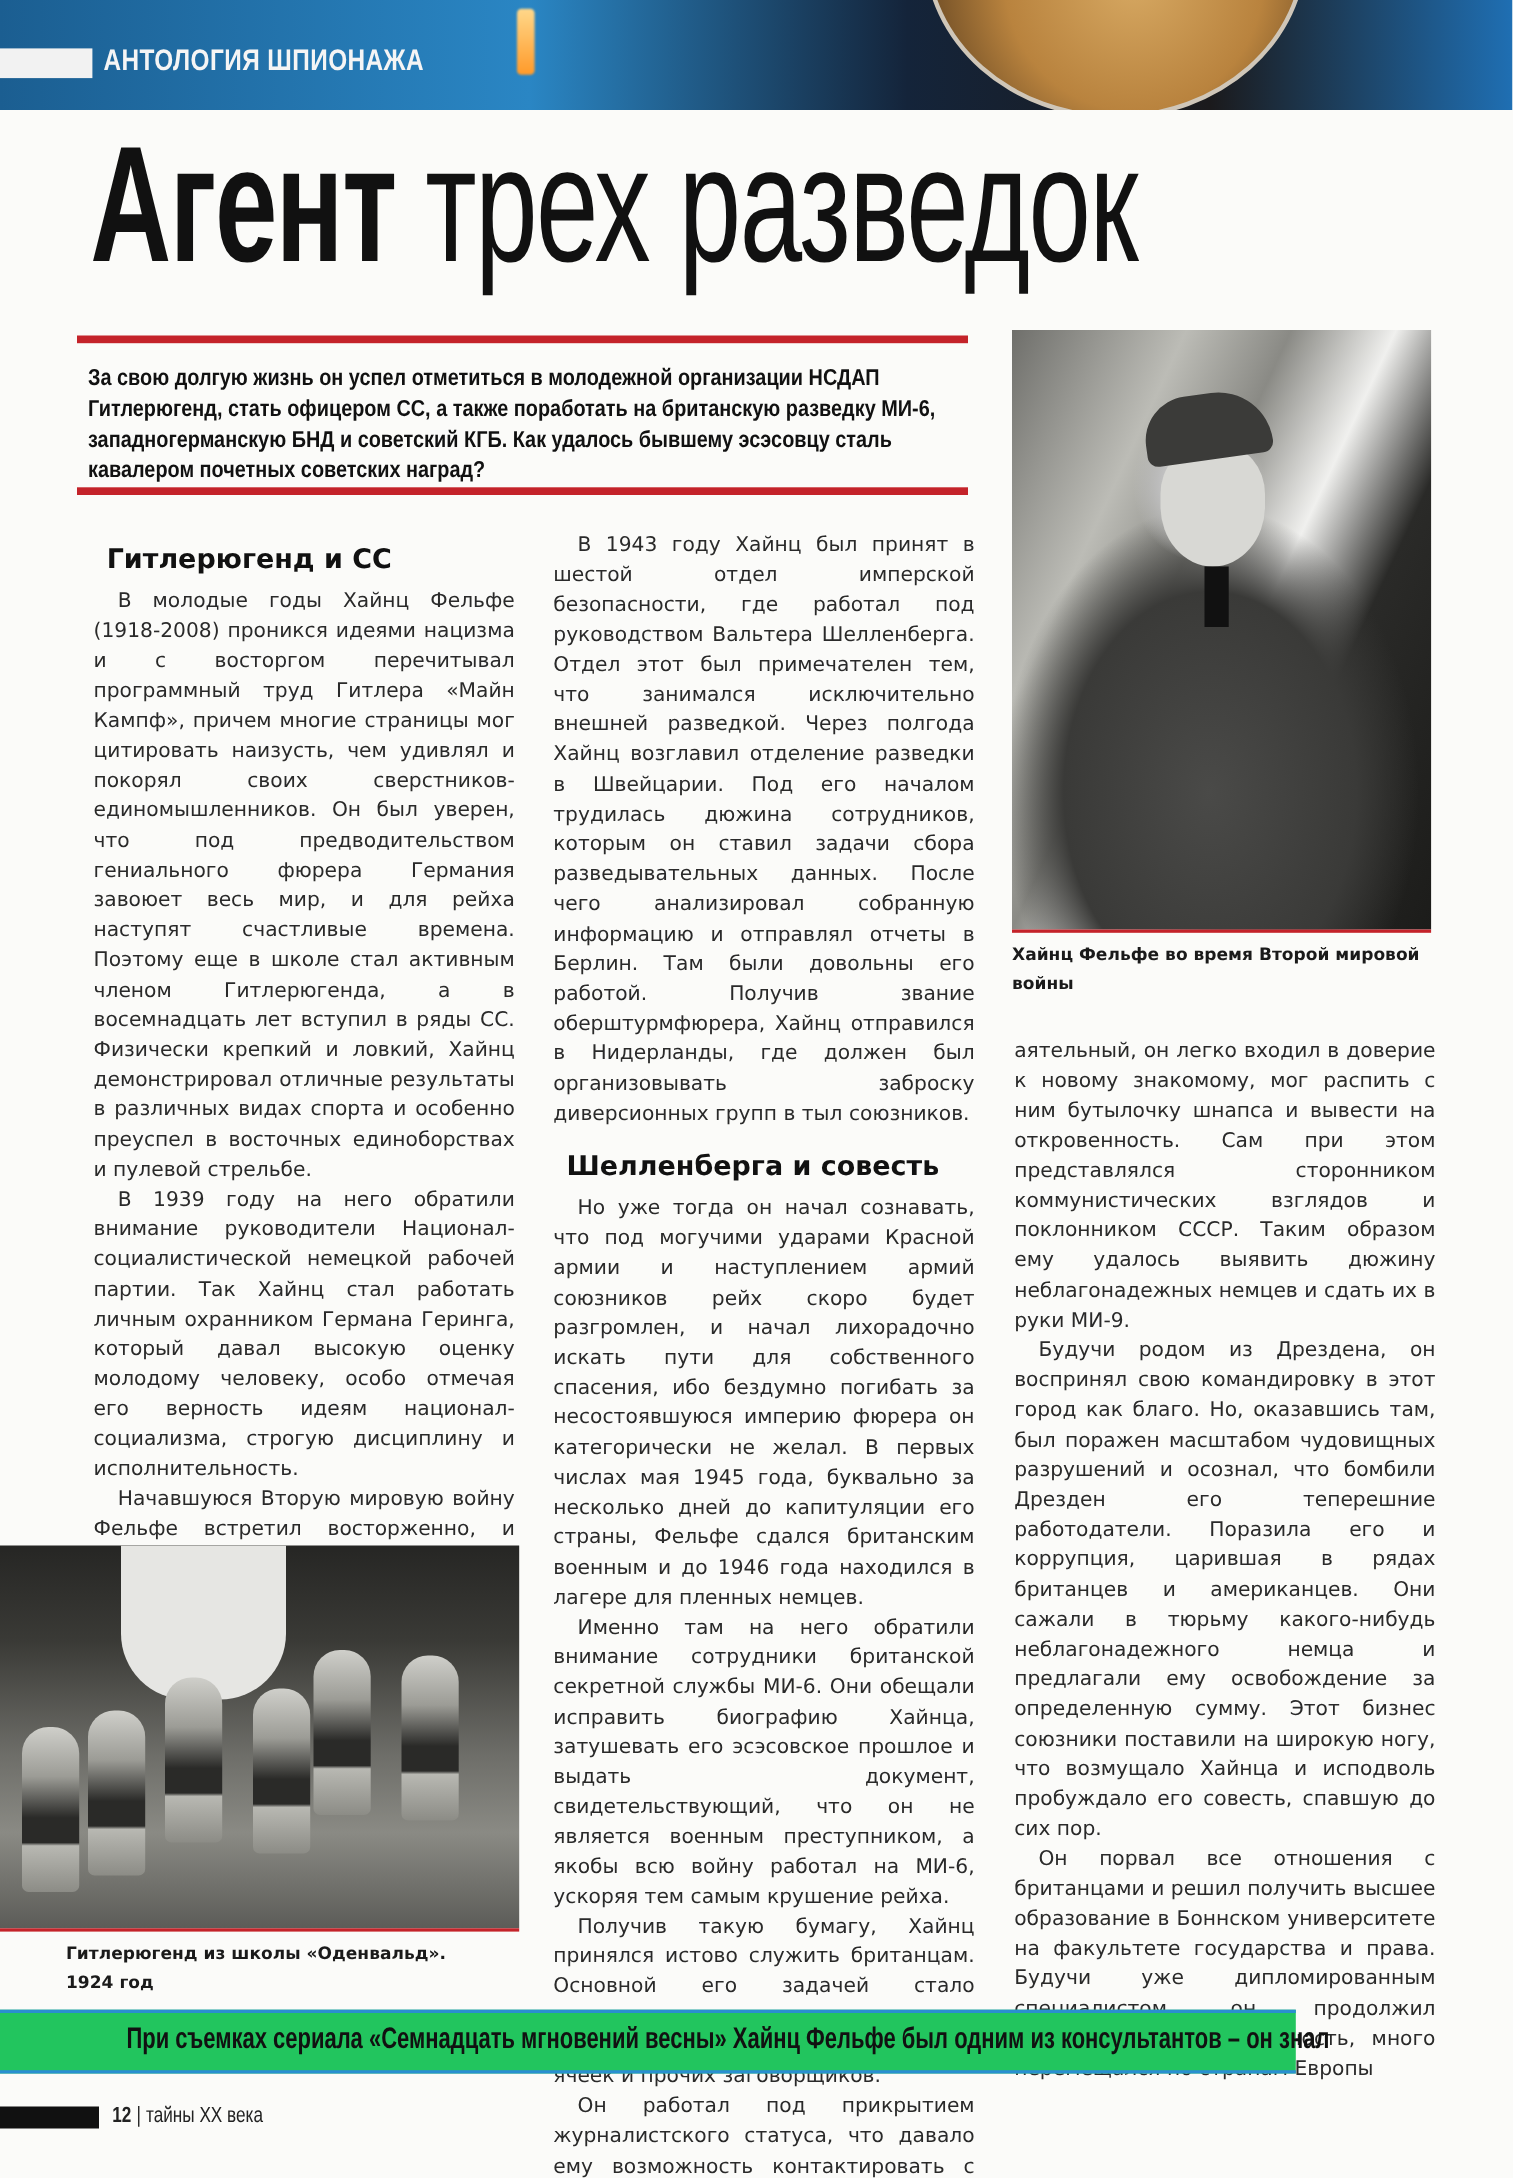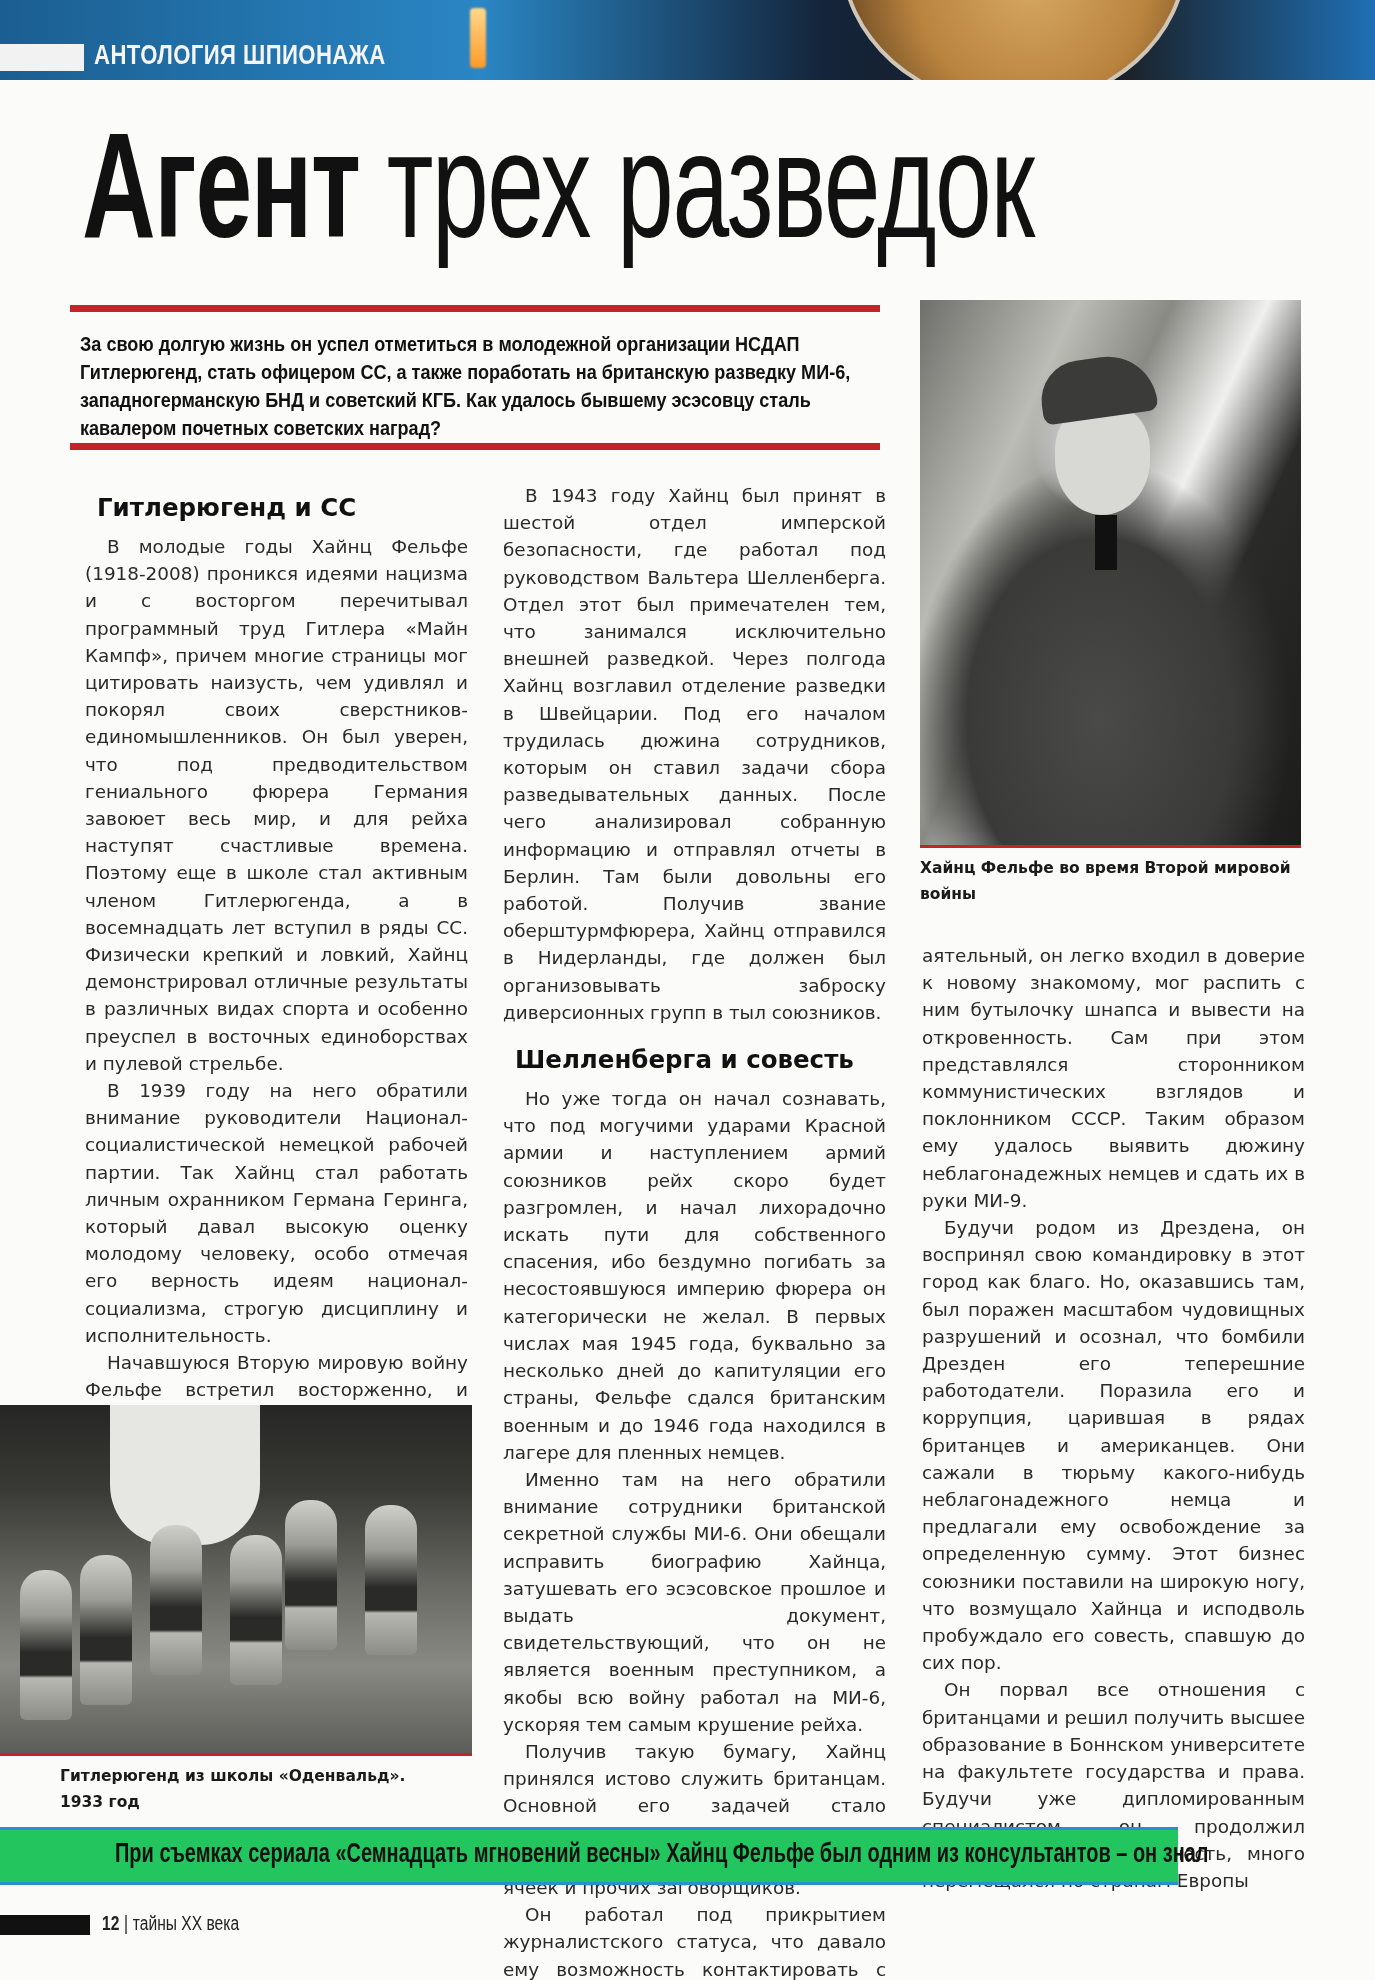--- a/index.html
+++ b/index.html
@@ -1,17 +1,17 @@
 <!DOCTYPE html>
 <html><head>
 <meta charset="utf-8">
 <style>
   html, body { margin:0; padding:0; }
   body { width:1375px; height:1980px; background:#fbfbf9; position:relative; overflow:hidden; font-family:"DejaVu Sans", sans-serif; color:#222; }
-  .banner { position:absolute; left:0; top:0; width:1375px; height:80px; background:linear-gradient(90deg,#1b5e91 0%,#2a86c4 35%,#14243a 60%,#1b1a1c 80%,#1f6fb3 100%); overflow:hidden; }
+  .banner { position:absolute; left:0; top:0; width:1375px; height:100px; background:linear-gradient(90deg,#1b5e91 0%,#2a86c4 35%,#14243a 60%,#1b1a1c 80%,#1f6fb3 100%); overflow:hidden; }
   .banner .white-bar { position:absolute; left:0; top:44px; width:84px; height:27px; background:#f2f2f2; }
   .banner .section { position:absolute; left:94px; top:40px; font-family:"Liberation Sans", sans-serif; font-weight:bold; font-size:27px; color:#f5f5f5; letter-spacing:0.5px; transform:scaleX(0.82); transform-origin:left center; }
   .banner .lens { position:absolute; left:840px; top:-200px; width:340px; height:300px; border-radius:50%; background:radial-gradient(circle at 55% 60%,#d6a862 0%,#b9833e 45%,#6b4a24 75%,#2a1d12 100%); border:4px solid #cfc6b8; }
   .banner .candle { position:absolute; left:470px; top:8px; width:16px; height:60px; background:linear-gradient(#ffd88a,#ff9a2a); border-radius:4px; filter:blur(1px); }
 
   .title { position:absolute; left:82px; top:110px; font-family:"Liberation Sans", sans-serif; font-size:150px; line-height:150px; color:#111; white-space:nowrap; transform:scaleX(0.68); transform-origin:left top; letter-spacing:-2px; }
   .title b { font-weight:bold; }
   .title span.thin { font-weight:normal; }
 
   .red-rule { position:absolute; height:7px; background:#c4232a; }
@@ -79,21 +79,21 @@
   <div class="sky"></div>
   <div class="boy" style="left:150px;top:120px;"></div>
   <div class="boy" style="left:230px;top:130px;"></div>
   <div class="boy" style="left:285px;top:95px;"></div>
   <div class="boy" style="left:365px;top:100px;"></div>
   <div class="boy" style="left:80px;top:150px;"></div>
   <div class="boy" style="left:20px;top:165px;"></div>
 </div>
 <div class="caption caption-youth">
   <div>Гитлерюгенд из школы «Оденвальд».</div>
-  <div>1933 год</div>
+  <div>1924 год</div>
 </div>
 
 <div class="col col2">
   <p style="margin-top:0;">В 1943 году Хайнц был принят в шестой отдел имперской безопасности, где работал под руководством Вальтера Шелленберга. Отдел этот был примечателен тем, что занимался исключительно внешней разведкой. Через полгода Хайнц возглавил отделение разведки в Швейцарии. Под его началом трудилась дюжина сотрудников, которым он ставил задачи сбора разведывательных данных. После чего анализировал собранную информацию и отправлял отчеты в Берлин. Там были довольны его работой. Получив звание оберштурмфюрера, Хайнц отправился в Нидерланды, где должен был организовывать заброску диверсионных групп в тыл союзников.</p>
   <h2 style="margin-top:20px;">Шелленберга и совесть</h2>
   <p>Но уже тогда он начал сознавать, что под могучими ударами Красной армии и наступлением армий союзников рейх скоро будет разгромлен, и начал лихорадочно искать пути для собственного спасения, ибо бездумно погибать за несостоявшуюся империю фюрера он категорически не желал. В первых числах мая 1945 года, буквально за несколько дней до капитуляции его страны, Фельфе сдался британским военным и до 1946 года находился в лагере для пленных немцев.</p>
   <p>Именно там на него обратили внимание сотрудники британской секретной службы МИ-6. Они обещали исправить биографию Хайнца, затушевать его эсэсовское прошлое и выдать документ, свидетельствующий, что он не является военным преступником, а якобы всю войну работал на МИ-6, ускоряя тем самым крушение рейха.</p>
   <p>Получив такую бумагу, Хайнц принялся истово служить британцам. Основной его задачей стало выявление прокоммунистически настроенных граждан, подпольных ячеек и прочих заговорщиков.</p>
   <p>Он работал под прикрытием журналистского статуса, что давало ему возможность контактировать с большим количеством людей. Симпатичный и об-</p>
 </div>

